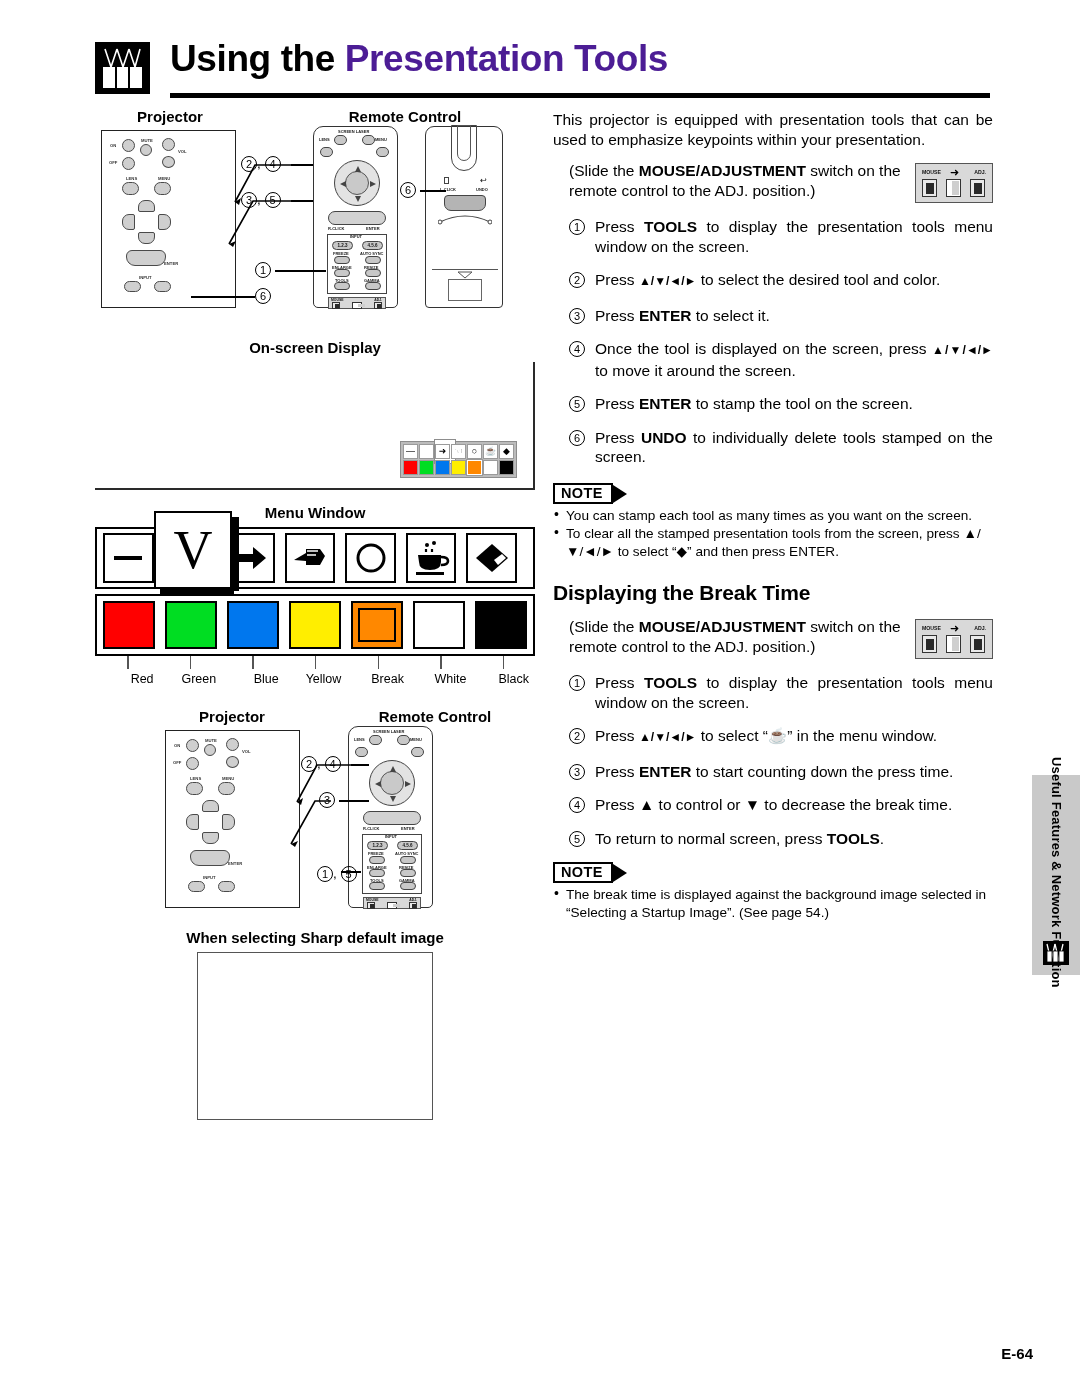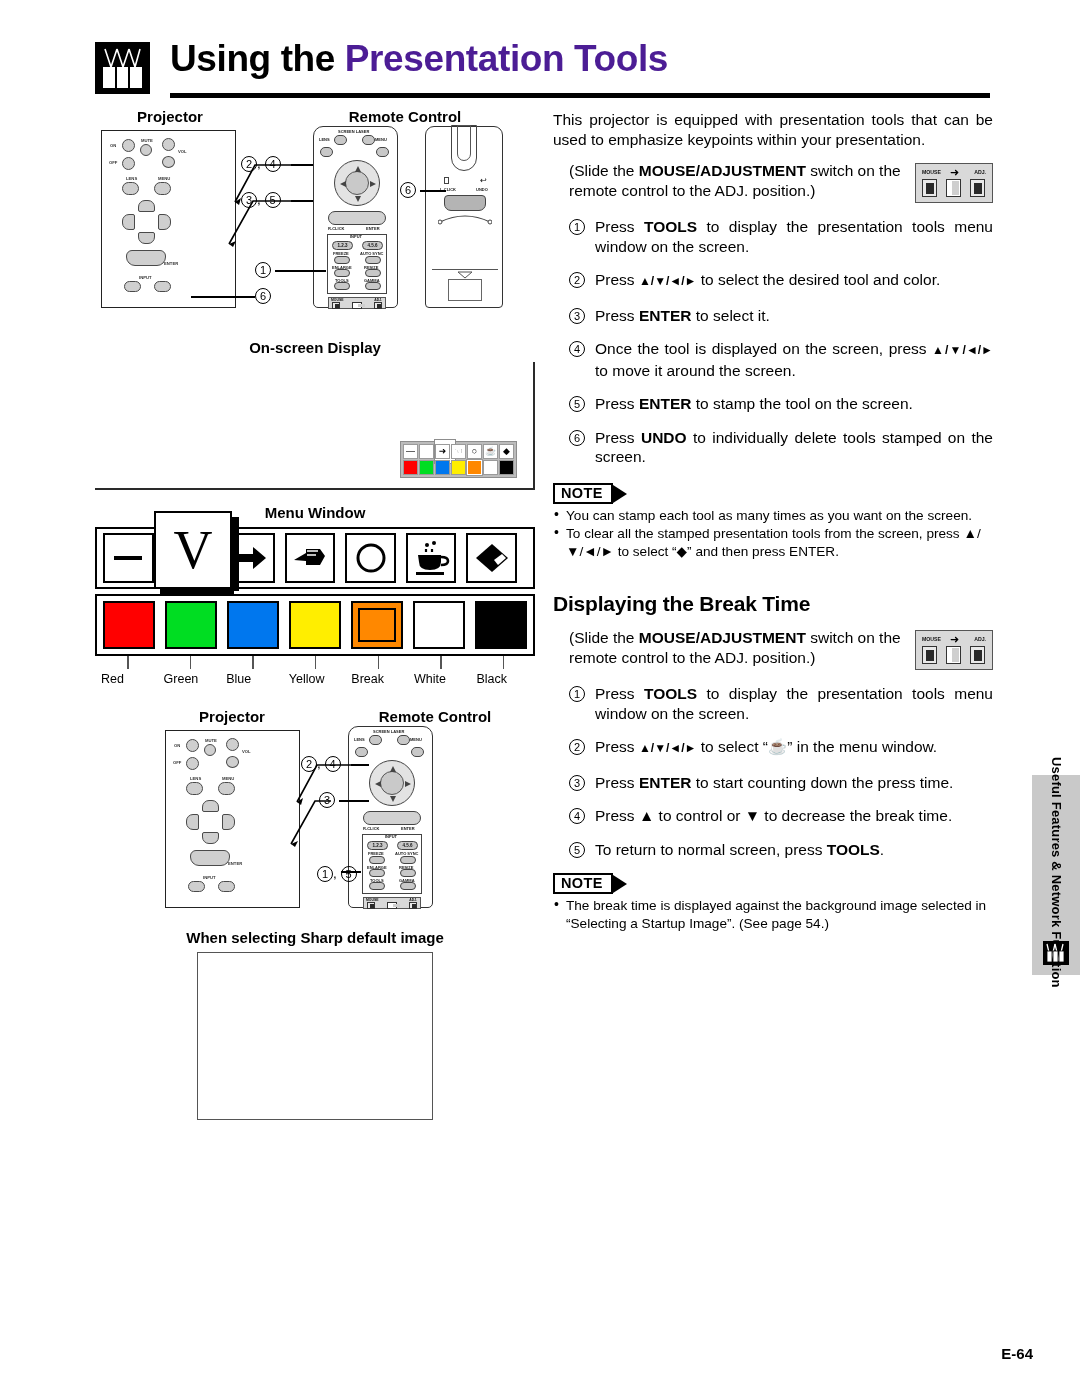--- a/index.html
+++ b/index.html
@@ -196,21 +196,21 @@
   .menu-colors {
     border:2.2px solid #000; display:flex; padding:6px; gap:10px;
     margin-top:5px; background:#fff; height:62px; align-items:center;
   }
   .menu-colors .sw { width:53px; height:48px; border:2.2px solid #000; position:relative; }
   .menu-colors .sw.sel::after {
     content:""; position:absolute; left:5px; top:5px; right:5px; bottom:5px; border:2px solid #000;
   }
   .color-legend { display:flex; gap:10px; padding:0 6px; margin-top:0px; }
   .color-legend .lg {
-    width:53px; text-align:left; font-size:12.5px; position:relative; padding-top:16px;
+    width:53px; text-align:right; font-size:12.5px; position:relative; padding-top:16px;
   }
   .color-legend .lg::before {
     content:""; position:absolute; left:50%; top:0; width:1.4px; height:13px; background:#555;
   }
 
   
   .side-tab {
     position:absolute; right:0px; top:775px; width:48px; height:200px;
     background:#c9c9c9; display:flex; align-items:center; justify-content:center;
   }
@@ -646,21 +646,21 @@
   <div class="note-tag">
     <span class="nbox">NOTE</span>
     <span class="ntail"></span>
   </div>
   <ul class="note-list">
     <li>You can stamp each tool as many times as you want on the screen.</li>
     <li>To clear all the stamped presentation tools from the screen, press ▲/▼/◄/► to select “◆” and then press ENTER.</li>
   </ul>
 
   
-  <div style="margin-top:32px;">
+  <div style="margin-top:21px;">
     <h2 class="sect">Displaying the Break Time</h2>
 
     <div class="slide-note">
       <div class="sn-txt"><span>(Slide the </span><span class="b">MOUSE/ADJUSTMENT</span><span> switch on the remote control to the ADJ. position.)</span></div>
       <div class="madj">
         <div class="lbl m">MOUSE</div>
         <div class="arw">➜</div>
         <div class="lbl a">ADJ.</div>
         <div class="key k1">
             <div class="g"></div>

